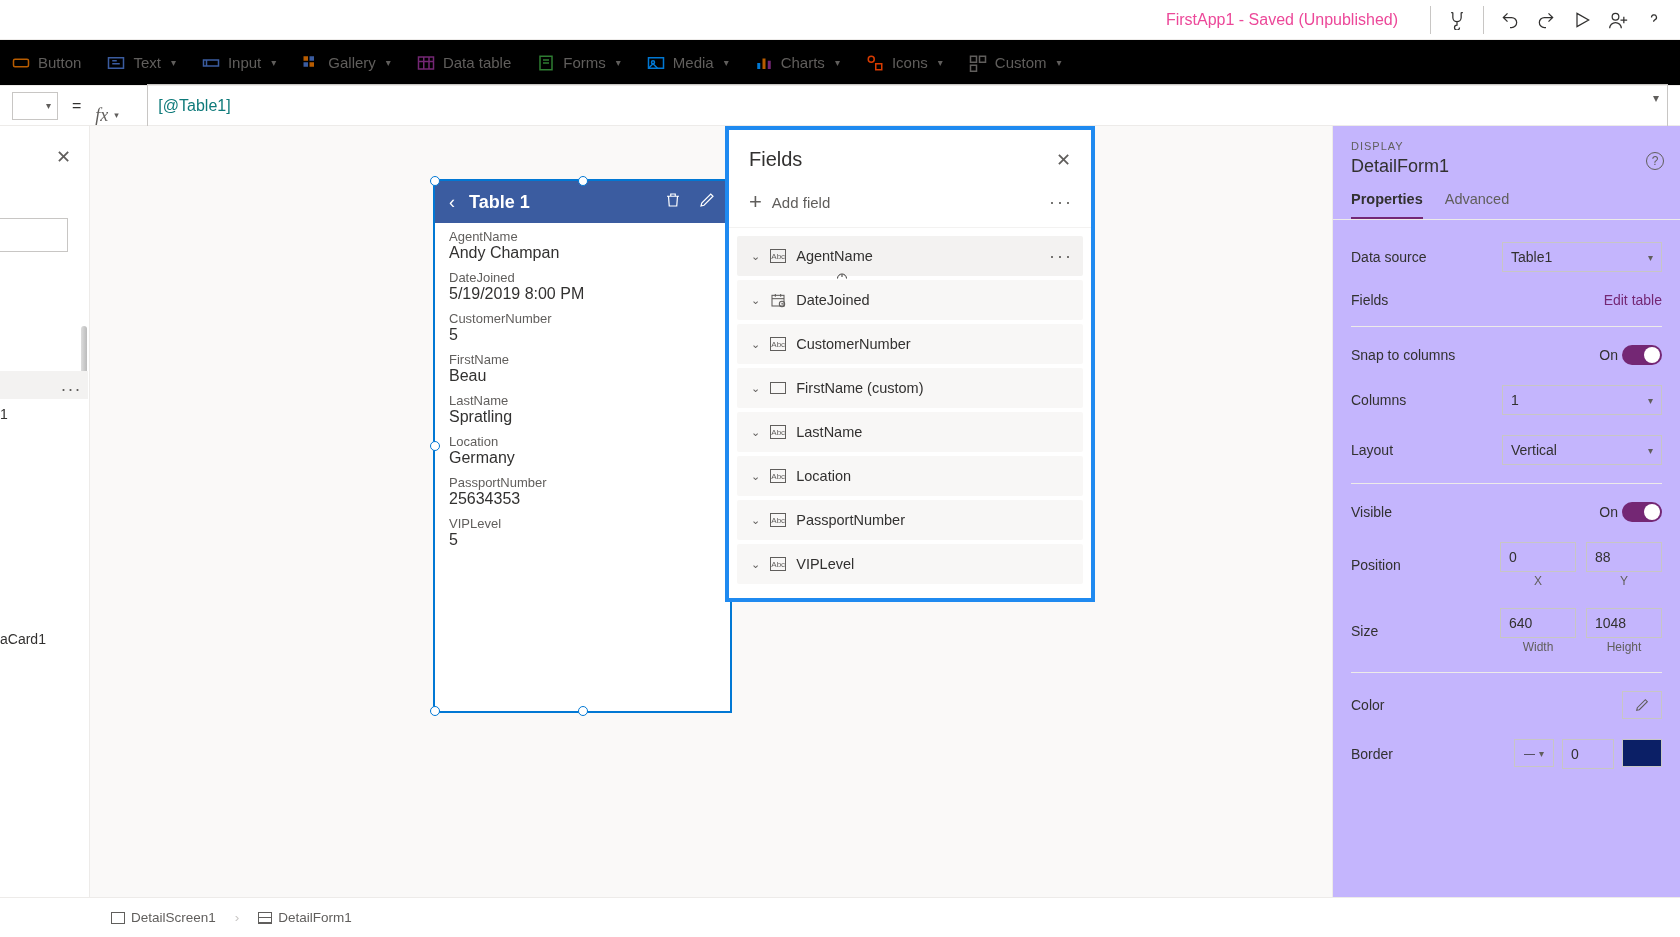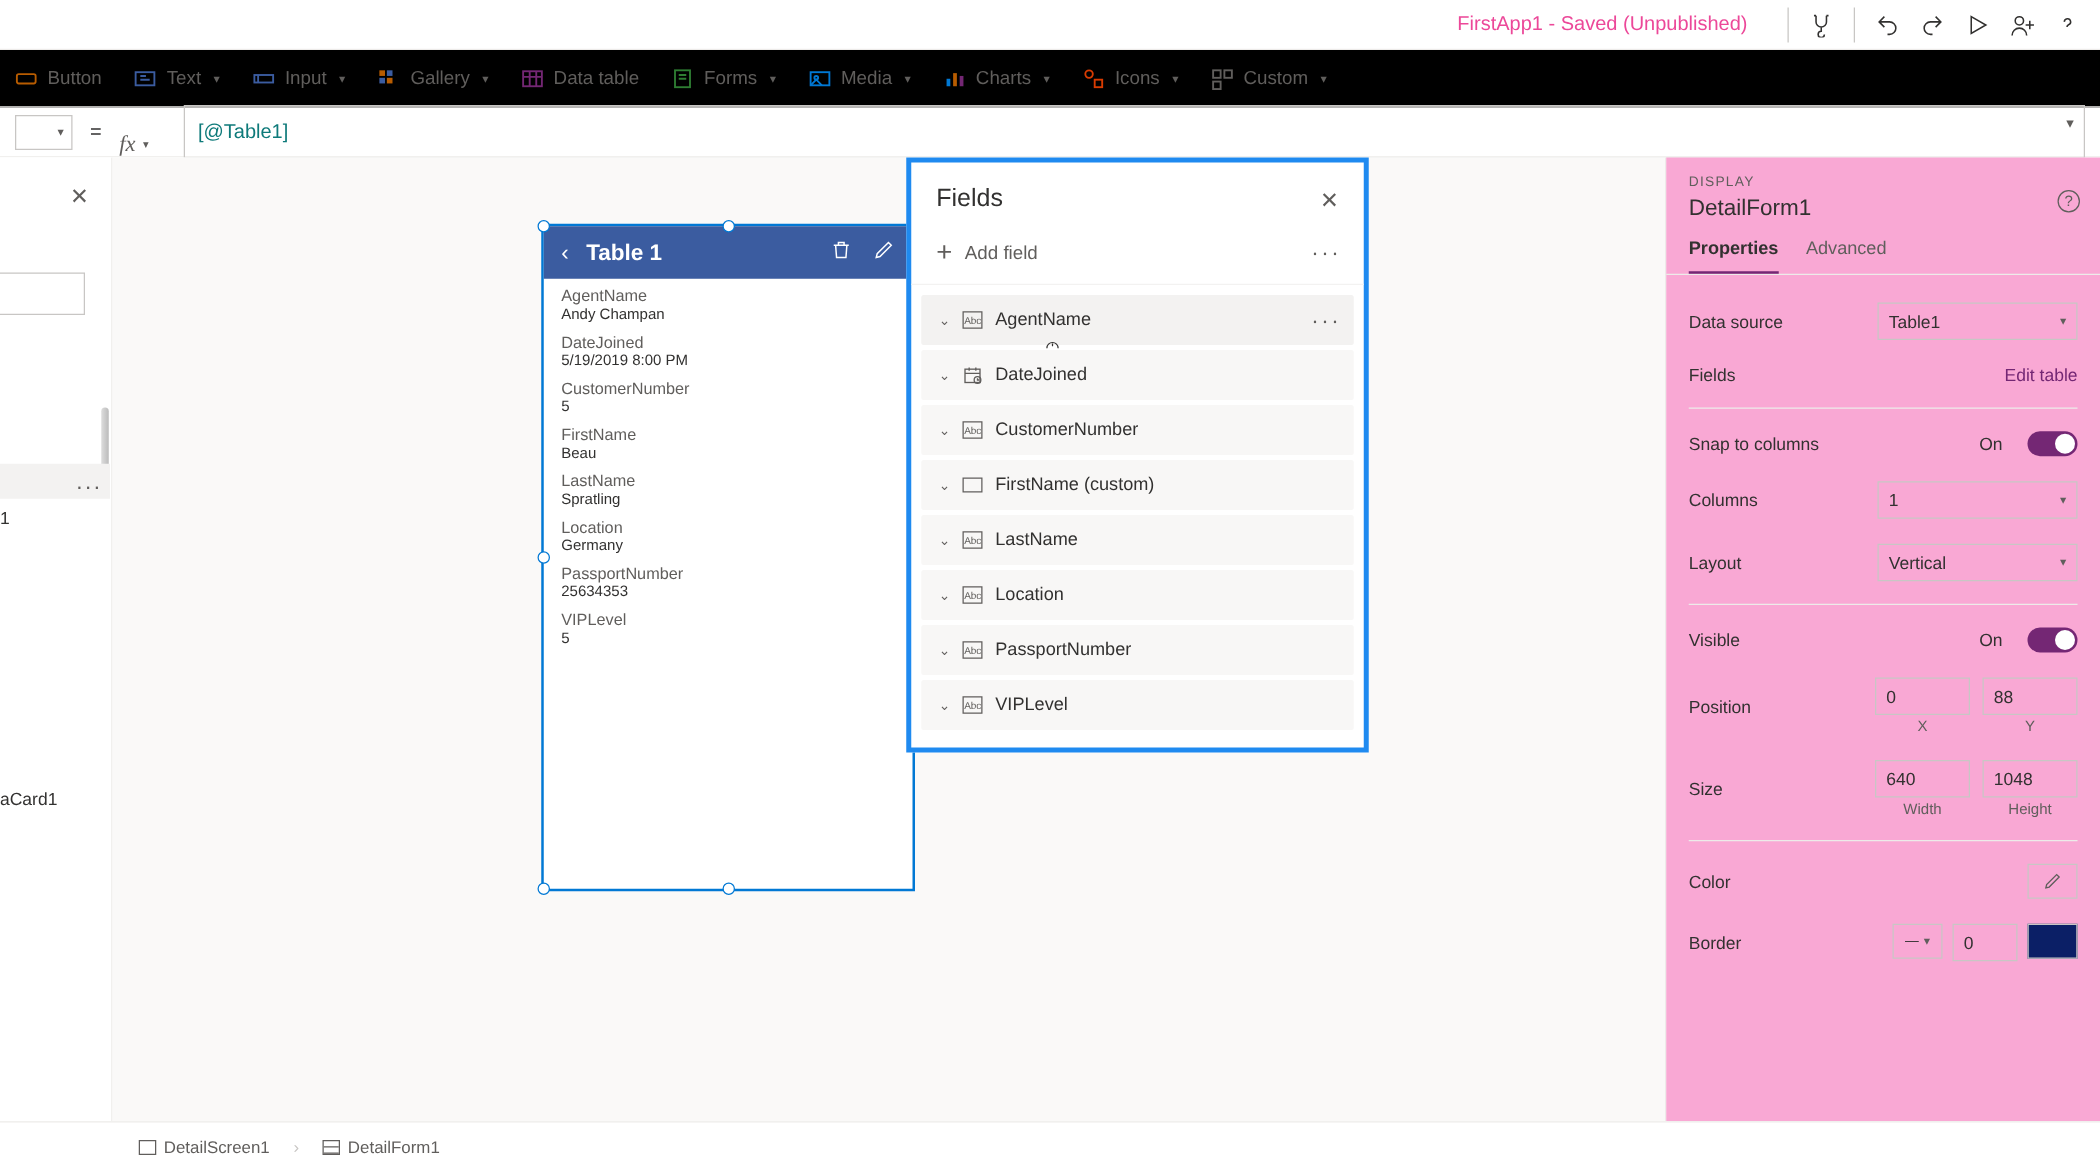--- a/index.html
+++ b/index.html
@@ -74,21 +74,21 @@
     .form-header .back{font-size:18px;cursor:pointer;}
     .form-header .title{font-weight:600;}
     .form-header .trash{position:absolute;right:48px;cursor:pointer;}
     .form-header .edit{position:absolute;right:14px;cursor:pointer;}
     .handle{position:absolute;width:10px;height:10px;border:1px solid #0178d4;border-radius:50%;background:#fff;}
     .h-tl{left:-5px;top:-5px;} .h-tm{left:50%;margin-left:-5px;top:-5px;}
     .h-ml{left:-5px;top:50%;margin-top:-5px;}
     .h-bl{left:-5px;bottom:-5px;} .h-bm{left:50%;margin-left:-5px;bottom:-5px;}
     .card { padding: 6px 14px 2px; }
     .card-label { font-size: 13px; color: #605e5c; }
-    .card-value { font-size: 12px; color: #323130; }
+    .card-value { font-size: 16px; color: #323130; }
 
     
     .fields-popup {
       position:absolute; left:635px; top:0px; width:370px; background:#fff;
       border: 4px solid #1f8af0;
     }
     .fp-header { display:flex;align-items:center;justify-content:space-between;padding:18px 20px 10px; }
     .fp-title { font-size:20px; color:#323130; }
     .fp-close { font-size:18px;color:#605e5c;cursor:pointer;}
     .fp-add { display:flex;align-items:center;gap:10px;padding:8px 20px 12px;color:#605e5c;cursor:pointer;font-size:15px;border-bottom:1px solid #f3f2f1;position:relative;}
@@ -97,36 +97,36 @@
     .fp-list { padding: 4px 6px 10px; }
     .fp-row { display:flex;align-items:center;gap:10px;padding:12px 14px;margin:4px 2px;background:#f8f7f6;border-radius:2px;font-size:14.5px;color:#323130;cursor:pointer;position:relative;}
     .fp-row.hovered { background:#f3f2f1;}
     .fp-row .chevd { font-size:11px;color:#605e5c;}
     .fp-row .ficon { width:16px;height:14px;border:1px solid #605e5c;display:flex;align-items:center;justify-content:center;font-size:8px;color:#605e5c;}
     .fp-row .more { position:absolute;right:10px;color:#605e5c;font-size:18px;letter-spacing:2px;}
     .cursor-point { position:absolute;left:96px;top:36px;font-size:14px;}
 
     
     .prop-panel {
-      position:absolute; right:0; top:0; width:347px; height:100%; background:#f9a8d4;
+      position:absolute; right:0; top:0; width:347px; height:100%; background:#c4b5fd;
     }
     .pp-header { padding:14px 18px 6px; position:relative;}
     .pp-cat { font-size:11px; letter-spacing:1px;color:#605e5c;}
     .pp-name { font-size:18px;color:#323130;margin-top:4px;}
     .pp-help { position:absolute;right:16px;top:26px;width:18px;height:18px;border:1.5px solid #605e5c;border-radius:50%;display:flex;align-items:center;justify-content:center;font-size:12px;color:#605e5c;}
     .pp-tabs { display:flex;gap:22px;padding:8px 18px 0;border-bottom:1px solid #edebe9;}
     .pp-tab { font-size:14.5px;color:#605e5c;padding-bottom:10px;cursor:pointer;}
     .pp-tab.active { color:#323130;font-weight:600;border-bottom:2px solid #742774;}
     .pp-body { padding:12px 18px; }
     .pp-row { display:flex;align-items:center;justify-content:space-between;padding:10px 0;}
     .pp-label { font-size:14px;color:#323130;}
     .pp-select { width:160px;height:30px;border:1px solid #c8c6c4;display:flex;align-items:center;justify-content:space-between;padding:0 8px;font-size:14px;color:#323130;}
     .pp-link { color:#742774;font-size:14px;cursor:pointer;}
     .pp-divider { height:1px;background:#edebe9;margin:8px 0;}
-    .toggle { display:flex;align-items:center;gap:20px;justify-content:flex-end;}
+    .toggle { display:flex;align-items:center;gap:4px;justify-content:flex-end;}
     .tg-label { font-size:14px;}
     .tg { width:40px;height:20px;border-radius:10px;background:#742774;position:relative;}
     .tg .knob { position:absolute;right:2px;top:2px;width:16px;height:16px;border-radius:50%;background:#fff;}
     .pp-pair { display:flex;gap:10px;}
     .pp-input { width:76px;height:30px;border:1px solid #c8c6c4;padding:0 8px;font-size:14px;display:flex;align-items:center;}
     .pp-sub { font-size:12px;color:#605e5c;text-align:center;margin-top:2px;}
     .pp-col {display:flex;flex-direction:column;align-items:center;}
     .color-sw { width:40px;height:28px;border:1px solid #c8c6c4;display:flex;align-items:center;justify-content:center;}
     .border-chip { width:40px;height:28px;border:1px solid #c8c6c4;display:flex;align-items:center;justify-content:center;font-size:11px;}
     .bcolor { width:40px;height:28px;background:#0b1f66;border:1px solid #c8c6c4;}

